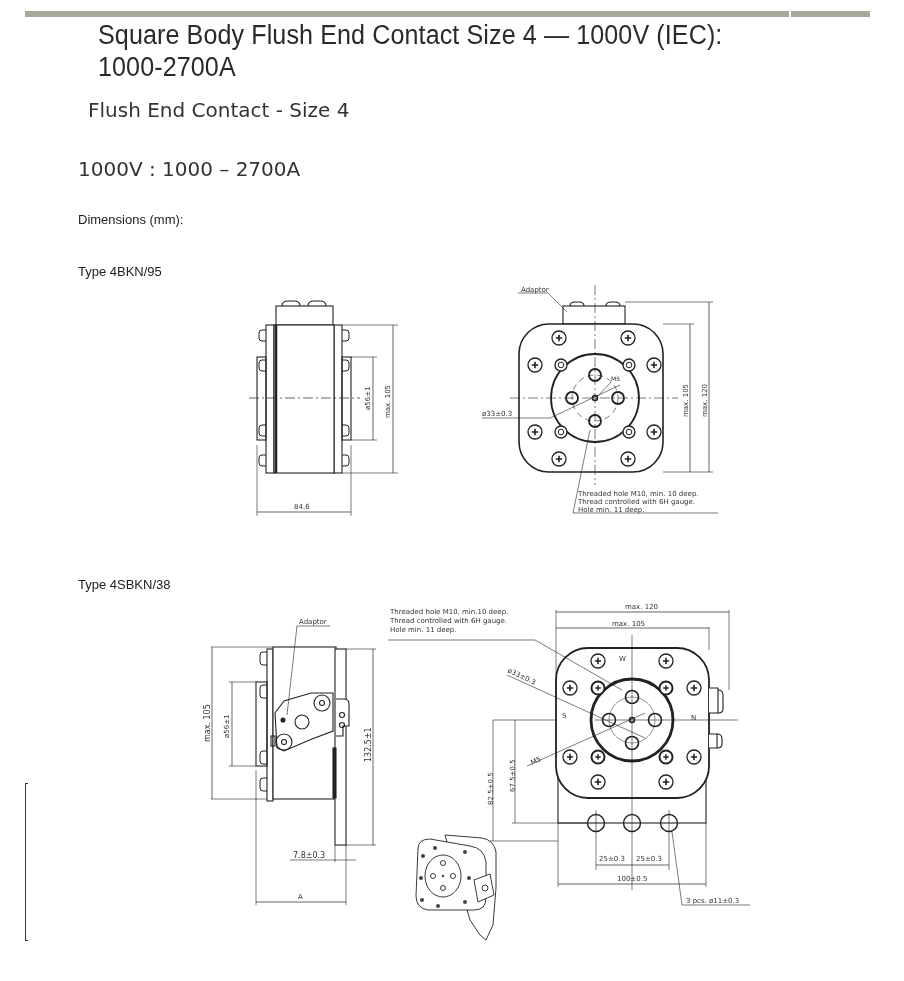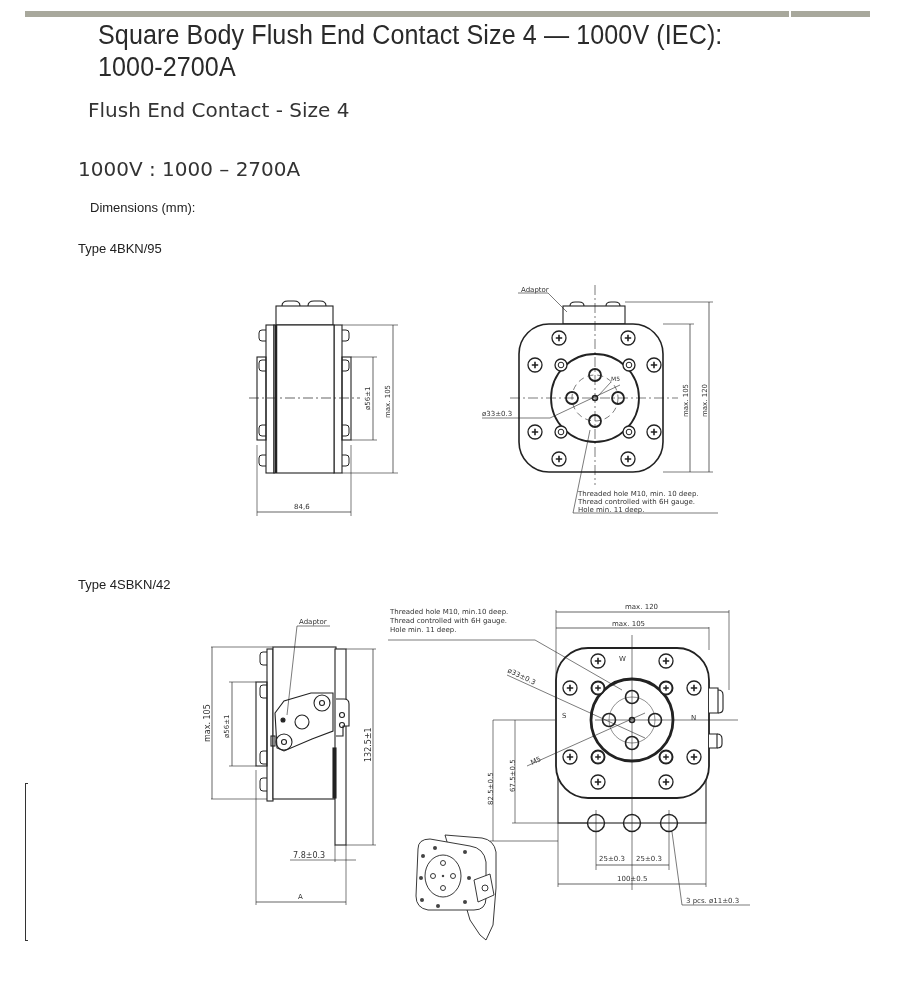--- a/index.html
+++ b/index.html
@@ -5,22 +5,22 @@
   * { box-sizing: border-box; }
   html, body { margin: 0; padding: 0; background: #ffffff; }
   body { width: 904px; height: 981px; position: relative; overflow: hidden; font-family: "Liberation Sans", sans-serif; color: #222; }
   .topbar { position: absolute; left: 25px; top: 11px; width: 845px; height: 6px; background: #a8a89c; }
   .topbar-notch { position: absolute; left: 789px; top: 11px; width: 2px; height: 6px; background: #fff; }
   .title { position: absolute; left: 98px; top: 19px; font-family: "Liberation Sans", sans-serif; font-size: 27px; line-height: 32px; color: #2a2a2a; font-weight: normal; transform: scaleX(0.93); transform-origin: left top; letter-spacing: 0.1px; }
   .subtitle { position: absolute; left: 78px; font-family: "DejaVu Sans", sans-serif; font-size: 20px; color: #333; font-weight: normal; }
   .subtitle.l1 { top: 98px; margin-left: 10px; }
   .subtitle.l2 { top: 121px; margin-top: 36px; }
   .label { position: absolute; left: 78px; font-family: "Liberation Sans", sans-serif; font-size: 13px; color: #222; }
-  .dims-label { top: 200px; margin-left: 12px; }
-  .type1 { top: 241px; }
+  .dims-label { top: 212px; }
+  .type1 { top: 264px; }
   .type2 { top: 577px; }
   svg { position: absolute; left: 0; top: 0; }
   .dt { font-family: "DejaVu Sans", sans-serif; font-size: 7px; fill: #333; }
   .margin-bracket { position: absolute; left: 25px; top: 783px; width: 3px; height: 158px; border-left: 1.5px solid #333; border-top: 1.5px solid #333; border-bottom: 1.5px solid #333; }
 </style>
 </head>
 <body>
 
 <div class="topbar"></div>
 <div class="topbar-notch"></div>
@@ -28,21 +28,21 @@
 <div class="title">
   <div>Square Body Flush End Contact Size 4 — 1000V (IEC):</div>
   <div>1000-2700A</div>
 </div>
 
 <div class="subtitle l1">Flush End Contact - Size 4</div>
 <div class="subtitle l2">1000V : 1000 – 2700A</div>
 
 <div class="label dims-label">Dimensions (mm):</div>
 <div class="label type1">Type 4BKN/95</div>
-<div class="label type2">Type 4SBKN/42</div>
+<div class="label type2">Type 4SBKN/38</div>
 
 <div class="margin-bracket"></div>
 
 <svg width="904" height="981" viewBox="0 0 904 981">
   <defs>
     <g id="screw">
       <circle r="7" fill="#fff" stroke="#222" stroke-width="1.3"></circle>
       <path d="M-3.2,0 H3.2 M0,-3.2 V3.2" stroke="#222" stroke-width="1.6"></path>
     </g>
     <g id="screwring">

